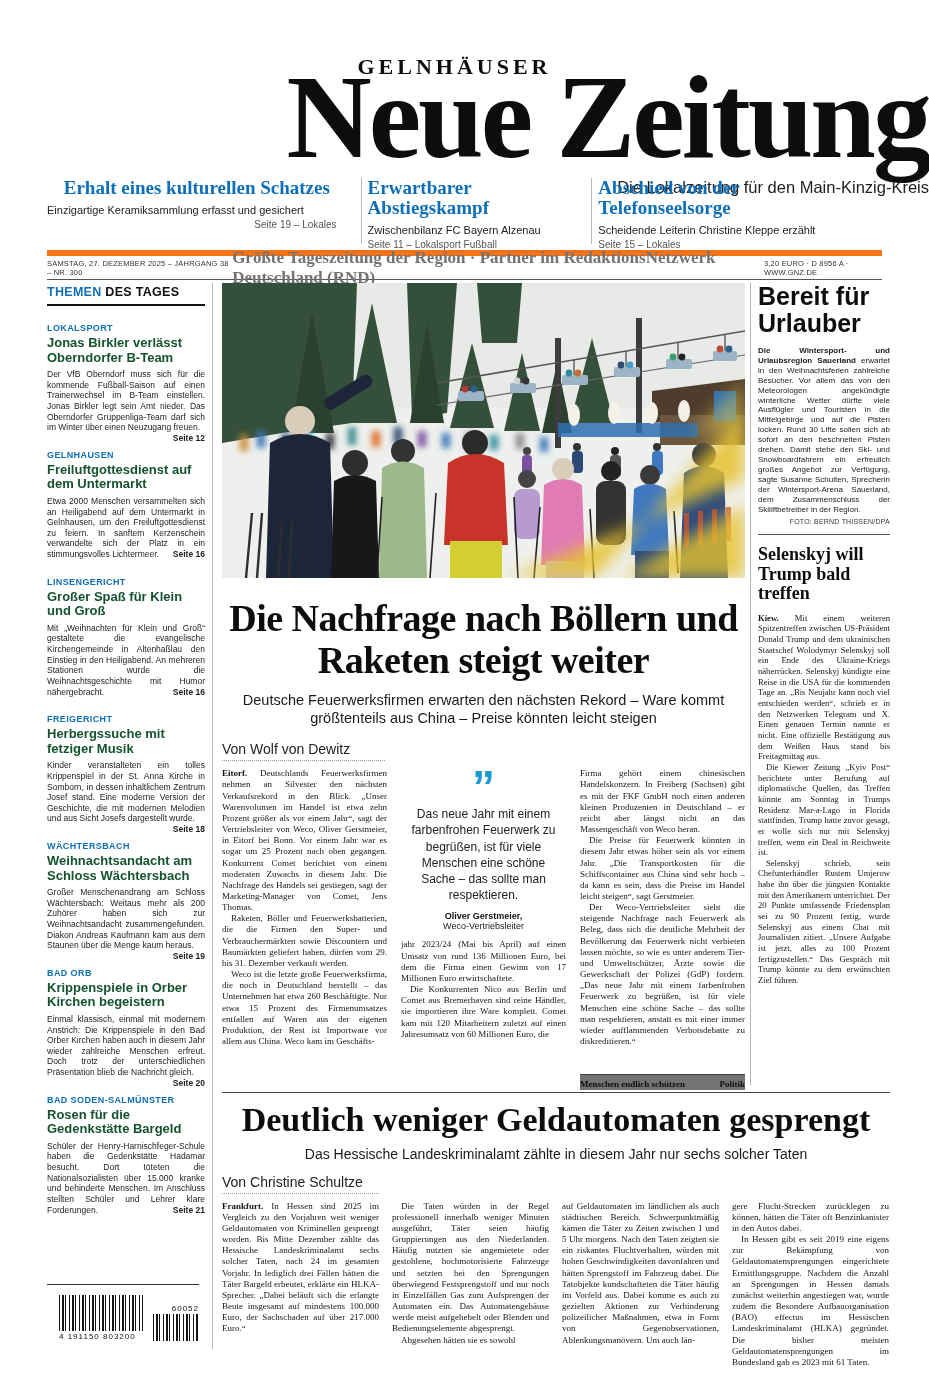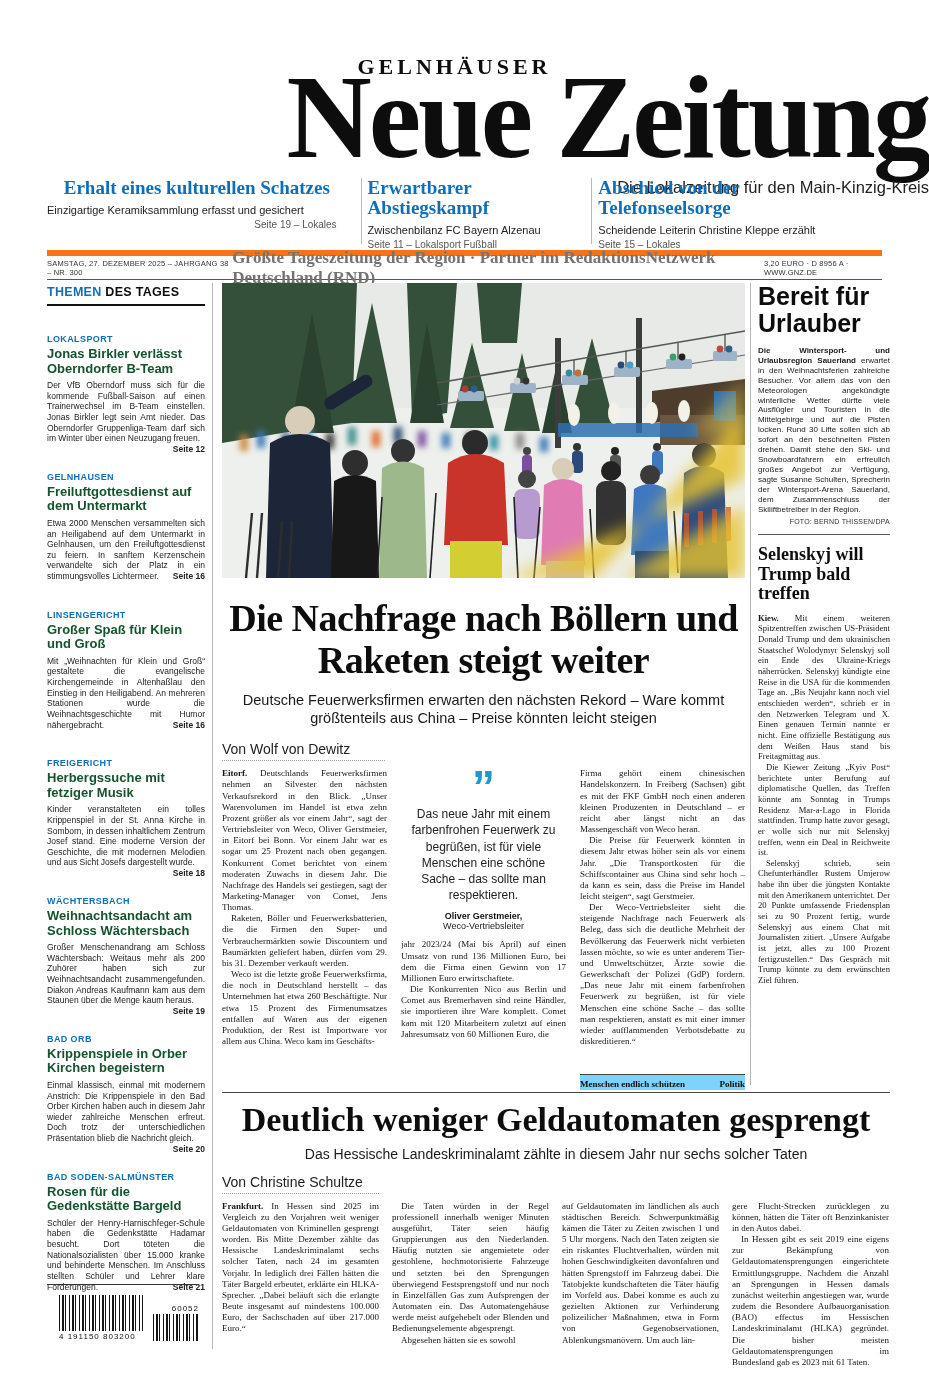--- a/index.html
+++ b/index.html
@@ -46,21 +46,21 @@
 
   
   .vline { position:absolute; width:1px; background:#b5b5b5; }
   .hline { position:absolute; height:1px; background:#555; }
 
   
   .sidebar { position:absolute; top:285px; left:47px; width:158px; height:1064px; }
   .sb-title { font-size:12.5px; font-weight:bold; letter-spacing:.3px;
     border-bottom:2px solid #111; padding-bottom:5px; color:#0d0d0d; }
   .sb-title .acc { color:#0e6fb8; }
-  .sb-item { margin-top:28px; }
+  .sb-item { margin-top:17px; }
   .sb-kicker { font-size:9px; font-weight:bold; color:#0e6fb8; letter-spacing:.4px; }
   .sb-head { font-size:13px; font-weight:bold; line-height:1.12; margin:3px 0 4px; color:#14532d; }
   .sb-body { font-size:8.5px; line-height:1.25; text-align:justify; color:#222; }
   .sb-page { float:right; font-weight:bold; margin-left:6px; }
   .sb-barcode { position:absolute; bottom:8px; left:0; width:152px; }
   .sb-bc-rule { border-top:1px solid #333; margin-bottom:10px; width:152px; }
   .bc-row { display:flex; align-items:flex-end; gap:10px; }
   .bc-stripes {
     background:
       repeating-linear-gradient(90deg,#151515 0 1px,#fff 1px 3px,#151515 3px 5px,#fff 5px 6px,#151515 6px 7px,#fff 7px 10px);
@@ -100,21 +100,21 @@
   .art { font-family:"Liberation Serif","DejaVu Serif",serif;
     font-size:9px; line-height:1.24; text-align:justify; color:#161616; }
   .art p { margin:0; }
   .art p + p { text-indent:9px; }
   .quote-block { width:152px; margin:2px auto 8px; text-align:center; }
   .quote-mark { font-size:46px; line-height:34px; font-weight:bold; color:#1b9bd5;
     font-family:"Liberation Sans","DejaVu Sans",sans-serif; }
   .quote-text { font-size:12px; line-height:1.35; color:#222; margin-top:2px; }
   .quote-name { font-size:9px; font-weight:bold; margin-top:8px; color:#111; }
   .quote-role { font-size:9px; color:#222; }
-  .fw-footer { position:absolute; bottom:0; left:0; width:100%; background:#7dd3fc;
+  .fw-footer { position:absolute; bottom:0; left:0; width:100%; background:#737373;
     border-top:1px solid #444; padding-top:4px;
     display:flex; justify-content:space-between;
     font-size:9px; font-weight:bold; color:#0d0d0d; }
 
   
   .atm-rule { top:1092px; left:222px; width:668px; background:#444; }
   .atm { position:absolute; top:1102px; left:222px; width:668px; }
   .atm-head { font-family:"Liberation Serif","DejaVu Serif",serif; font-weight:bold;
     font-size:34px; line-height:1.05; text-align:center; color:#0d0d0d; }
   .atm-sub { font-size:14px; text-align:center; color:#1a1a1a; margin-top:8px; }

